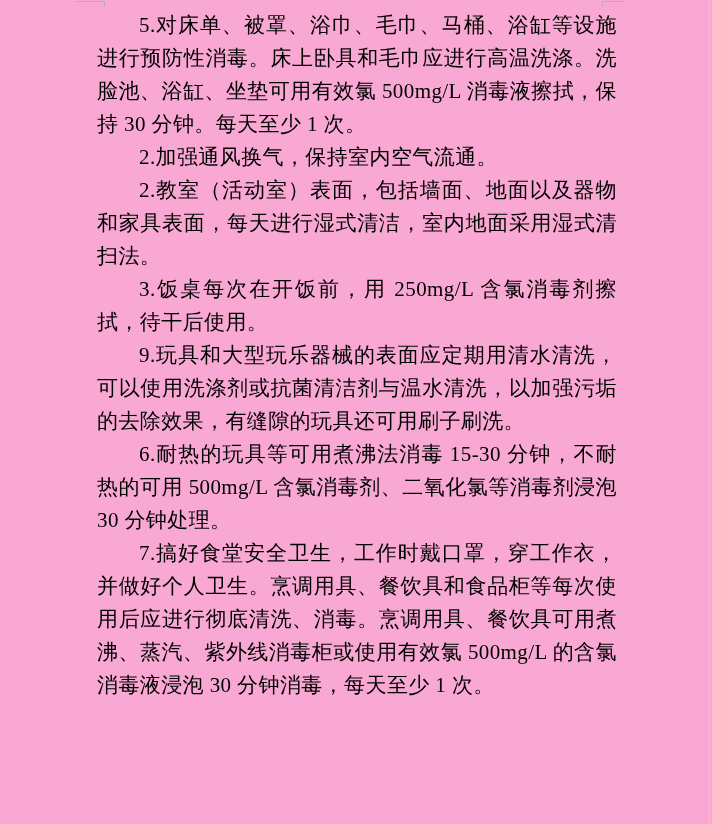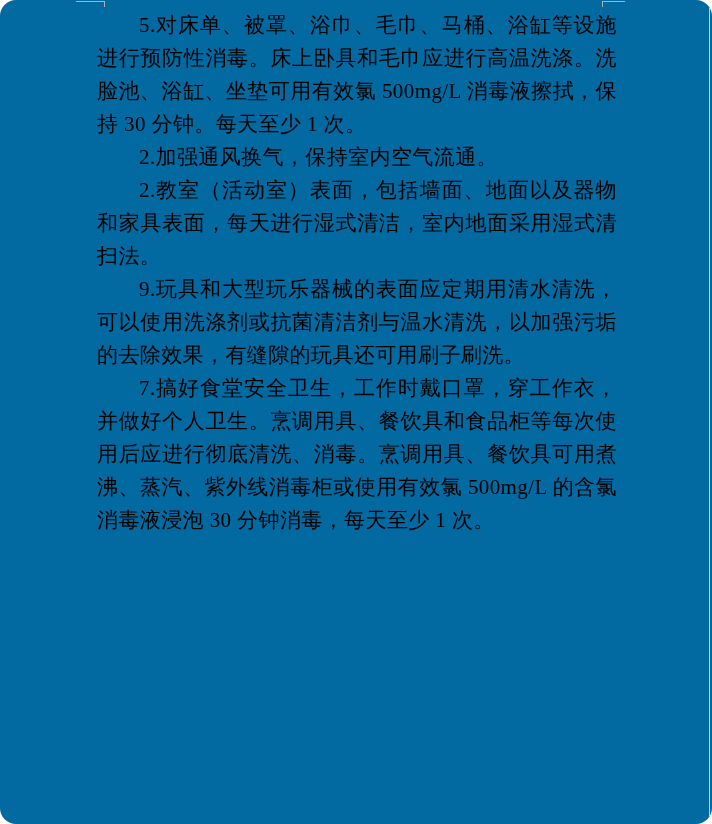--- a/index.html
+++ b/index.html
@@ -1,24 +1,23 @@
 <!DOCTYPE html>
 <html><head>
 <meta charset="utf-8">
 <style>
   html, body { margin: 0; padding: 0; background: #ffffff; }
   .page {
     position: relative;
     width: 712px;
     height: 824px;
-    background: #0369a1;
+    background: #f9a8d4;
     overflow: hidden;
     font-family: "Liberation Serif", "DejaVu Serif", serif;
     color: #000000;
-    border-radius: 16px;
   }
   .text-area {
     position: absolute;
     left: 97px;
     top: 9px;
     width: 520px;
   }
   .text-area p {
     margin: 0;
     font-size: 21px;
@@ -60,16 +59,18 @@
 
 <div class="page">
   <div class="crop-mark crop-mark-left"></div>
   <div class="crop-mark crop-mark-right"></div>
   <div class="page-edge"></div>
 
   <div class="text-area">
     <p>5.对床单、被罩、浴巾、毛巾、马桶、浴缸等设施进行预防性消毒。床上卧具和毛巾应进行高温洗涤。洗脸池、浴缸、坐垫可用有效氯 500mg/L 消毒液擦拭，保持 30 分钟。每天至少 1 次。</p>
     <p>2.加强通风换气，保持室内空气流通。</p>
     <p>2.教室（活动室）表面，包括墙面、地面以及器物和家具表面，每天进行湿式清洁，室内地面采用湿式清扫法。</p>
+    <p>3.饭桌每次在开饭前，用 250mg/L 含氯消毒剂擦拭，待干后使用。</p>
     <p>9.玩具和大型玩乐器械的表面应定期用清水清洗，可以使用洗涤剂或抗菌清洁剂与温水清洗，以加强污垢的去除效果，有缝隙的玩具还可用刷子刷洗。</p>
+    <p>6.耐热的玩具等可用煮沸法消毒 15-30 分钟，不耐热的可用 500mg/L 含氯消毒剂、二氧化氯等消毒剂浸泡 30 分钟处理。</p>
     <p>7.搞好食堂安全卫生，工作时戴口罩，穿工作衣，并做好个人卫生。烹调用具、餐饮具和食品柜等每次使用后应进行彻底清洗、消毒。烹调用具、餐饮具可用煮沸、蒸汽、紫外线消毒柜或使用有效氯 500mg/L 的含氯消毒液浸泡 30 分钟消毒，每天至少 1 次。</p>
   </div>
 </div>
 
 </body></html>

